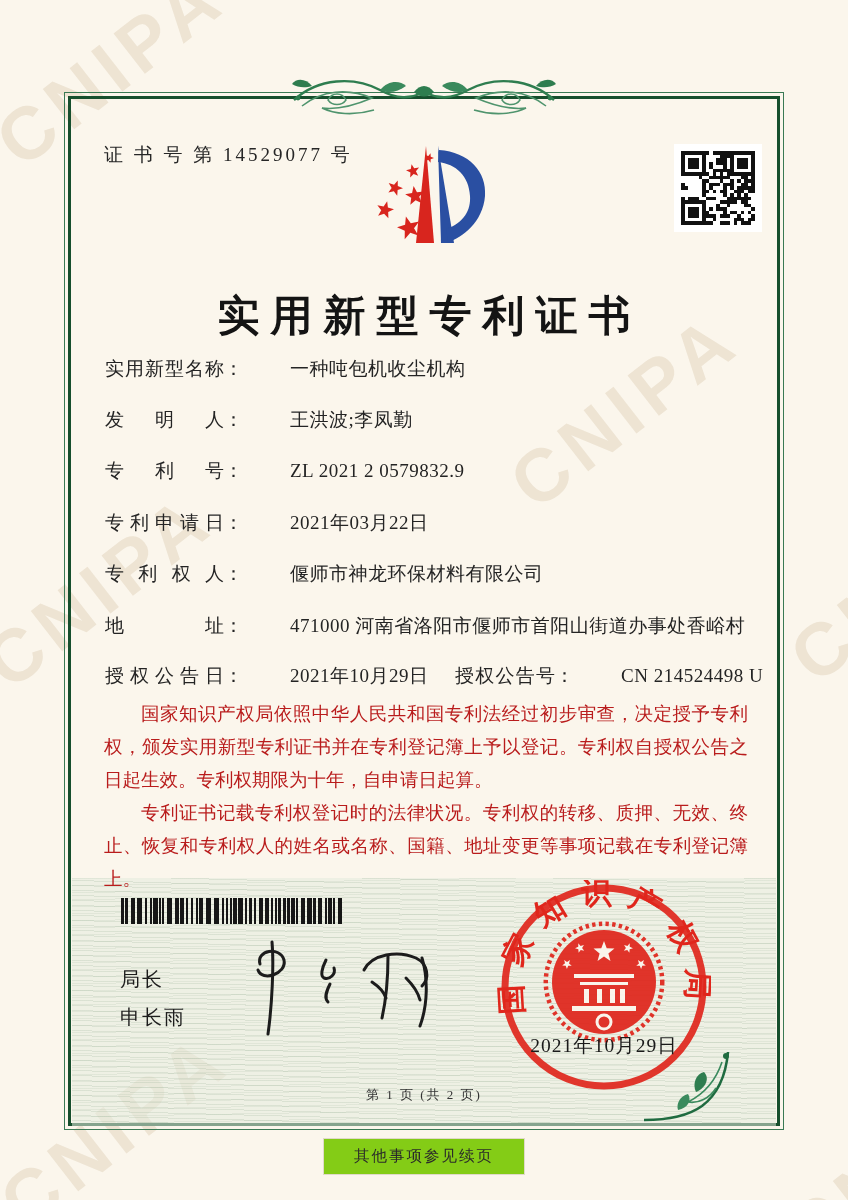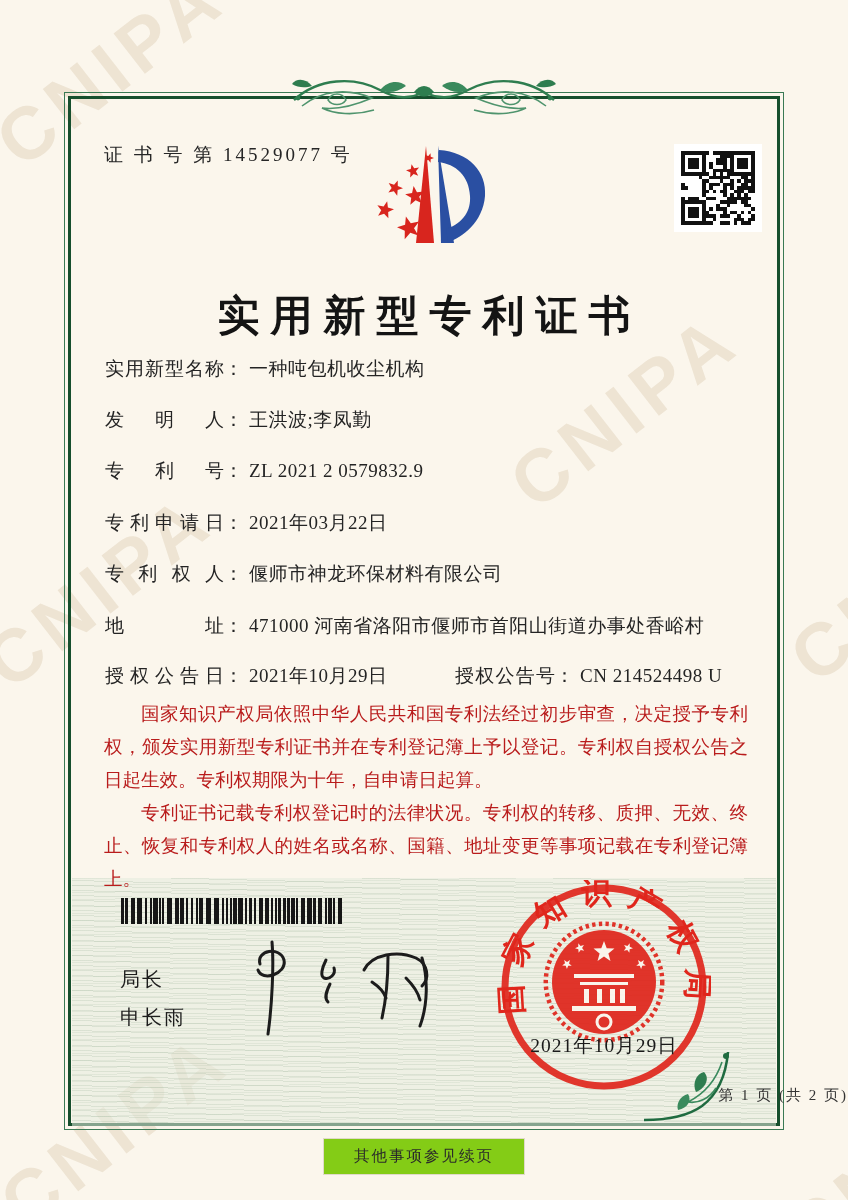--- a/index.html
+++ b/index.html
@@ -51,21 +51,21 @@
     text-indent:11px;
     margin-top:36px;
   }
   
   .frow { position:absolute; left:105px; font-size:19px; color:#242424; white-space:nowrap; }
   .flabel {
     display:inline-block; width:119px; text-align:justify; text-align-last:justify;
     vertical-align:bottom;
   }
   .colon { display:inline-block; margin-right:6px; }
-  .fvalue { letter-spacing:0.5px; }
+  .fvalue { letter-spacing:0.5px;margin-left:41px; }
   .pair2 { position:absolute; left:350px; top:0; white-space:nowrap; }
   .pair2 .flabel { width:100px; }
   .r1{top:356px} .r2{top:407px} .r3{top:458px} .r4{top:510px}
   .r5{top:561px} .r6{top:613px} .r7{top:663px}
   
   .body-text {
     position:absolute; left:104px; top:698px; width:644px;
     font-size:18.5px; line-height:1.78; text-align:justify; color:#b91c1c;
   }
   .body-text p { text-indent:2em; }
@@ -74,22 +74,22 @@
   .director { position:absolute; left:120px; top:966px; font-size:20px; color:#1d1d1d; }
   .director div { margin-bottom:11px; letter-spacing:2px; }
   .signature { position:absolute; left:222px; top:934px; }
   .seal { position:absolute; left:497px; top:880px; width:214px; height:214px; }
   .seal svg { position:absolute; left:0; top:0; }
   .seal-date {
     position:absolute; left:0; width:214px; top:152px; text-align:center;
     font-size:19.5px; color:#1a1a1a; letter-spacing:1px; font-weight:500;
   }
   .page-num {
-    position:absolute; left:0; right:0; top:1086px; text-align:right;
-    font-size:15px; letter-spacing:2px; color:#333;
+    position:absolute; left:0; right:0; top:1086px; text-align:center;
+    font-size:13px; letter-spacing:2px; color:#333;
   }
   .cont-box {
     position:absolute; left:50%; transform:translateX(-50%); top:1138px;
     background:#84cc16; border:1px solid #e0dac9; padding:7px 30px;
     font-size:15.5px; letter-spacing:2px; color:#2a2a2a;
   }
 </style>
 </head>
 <body>
 

